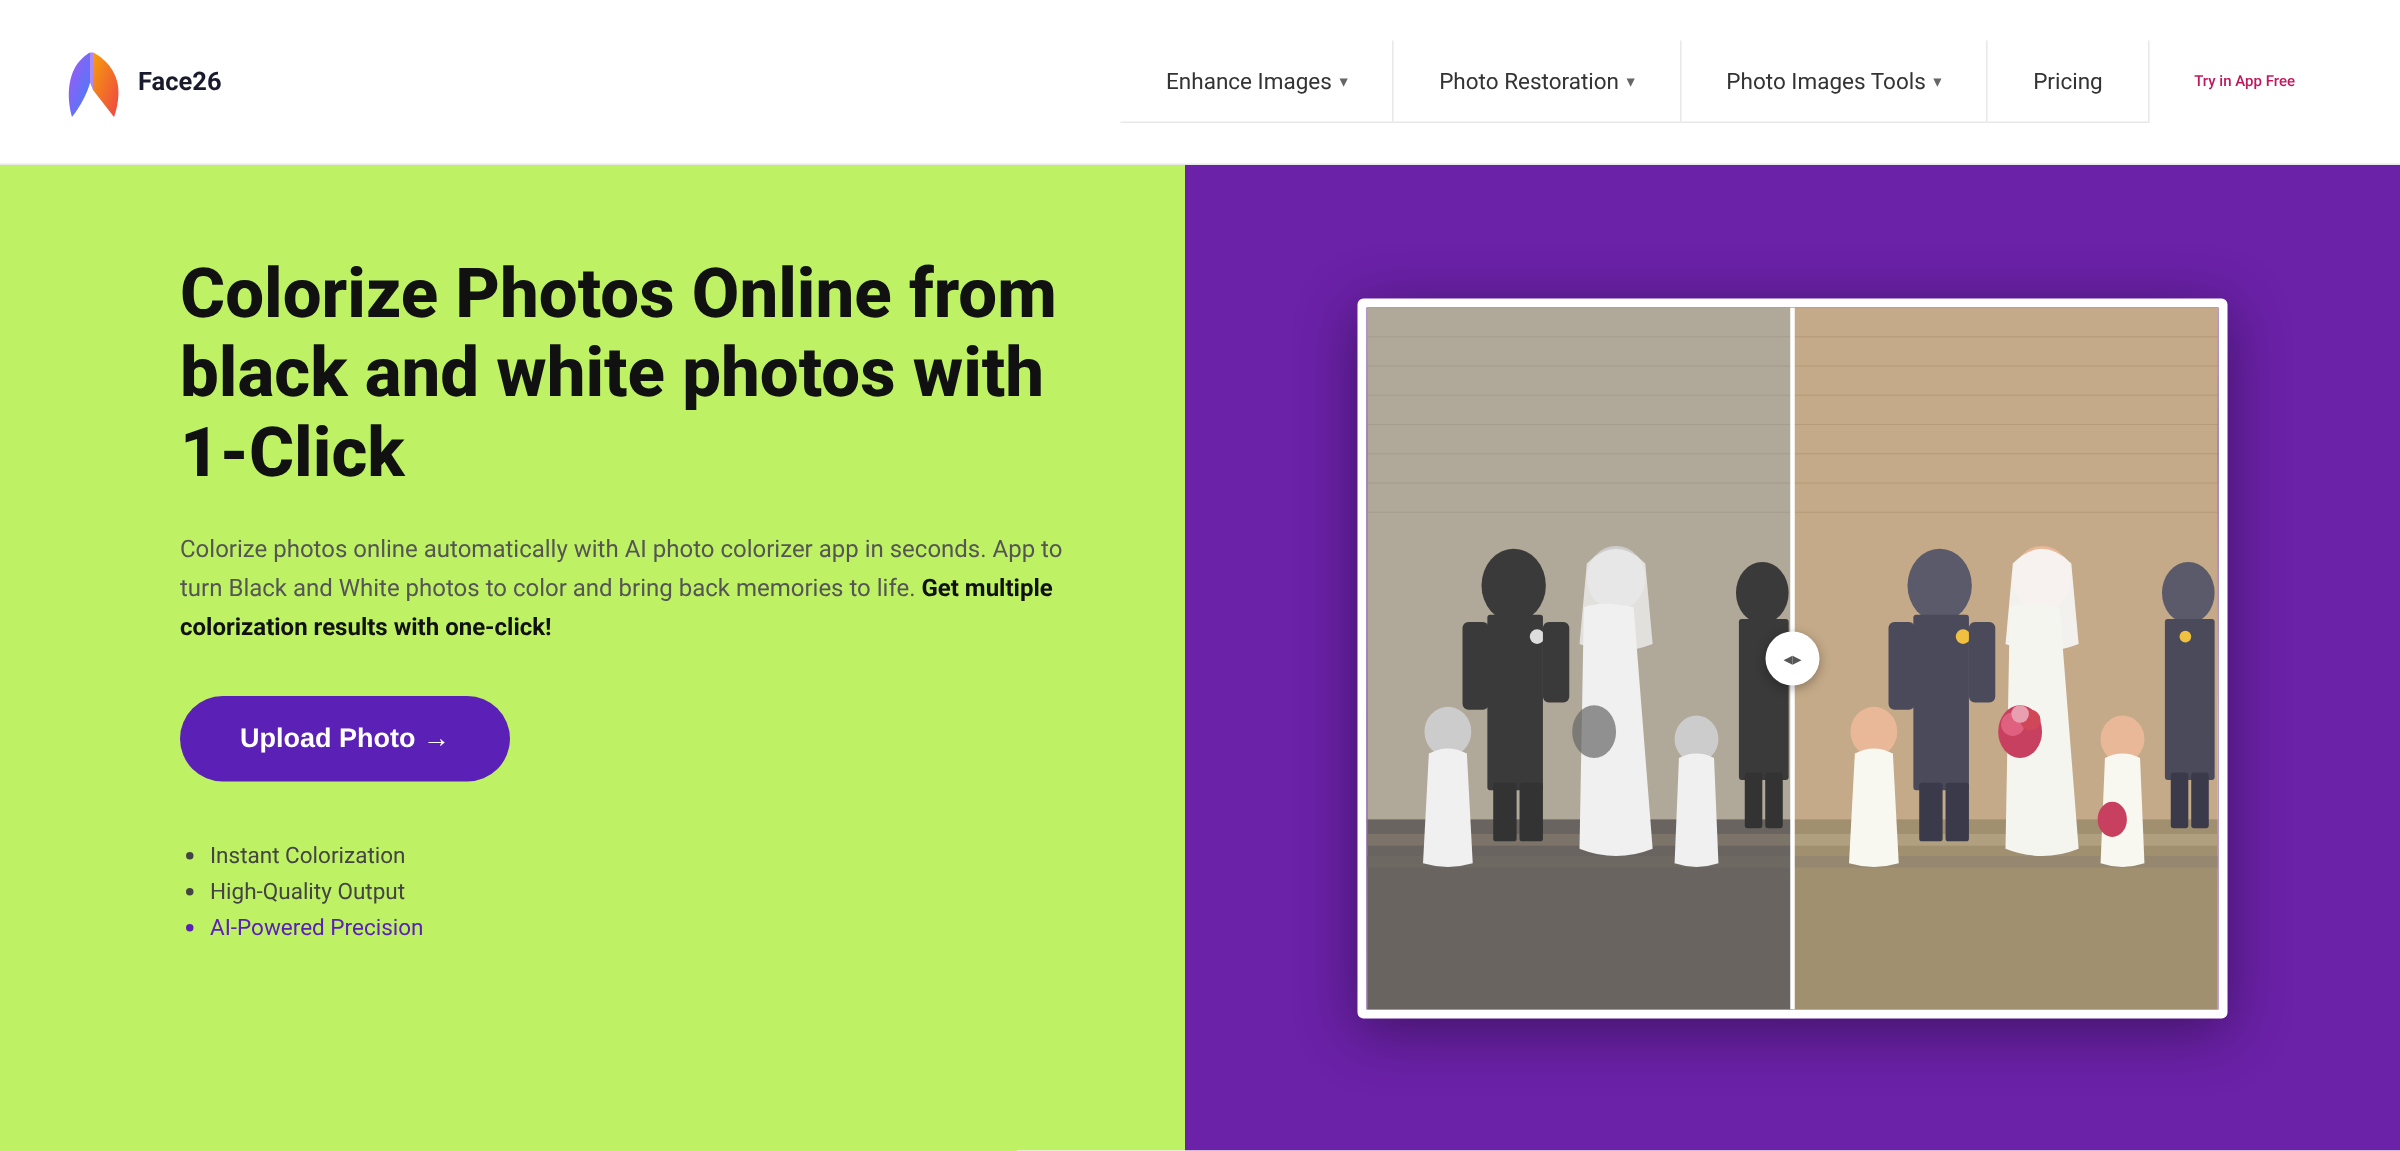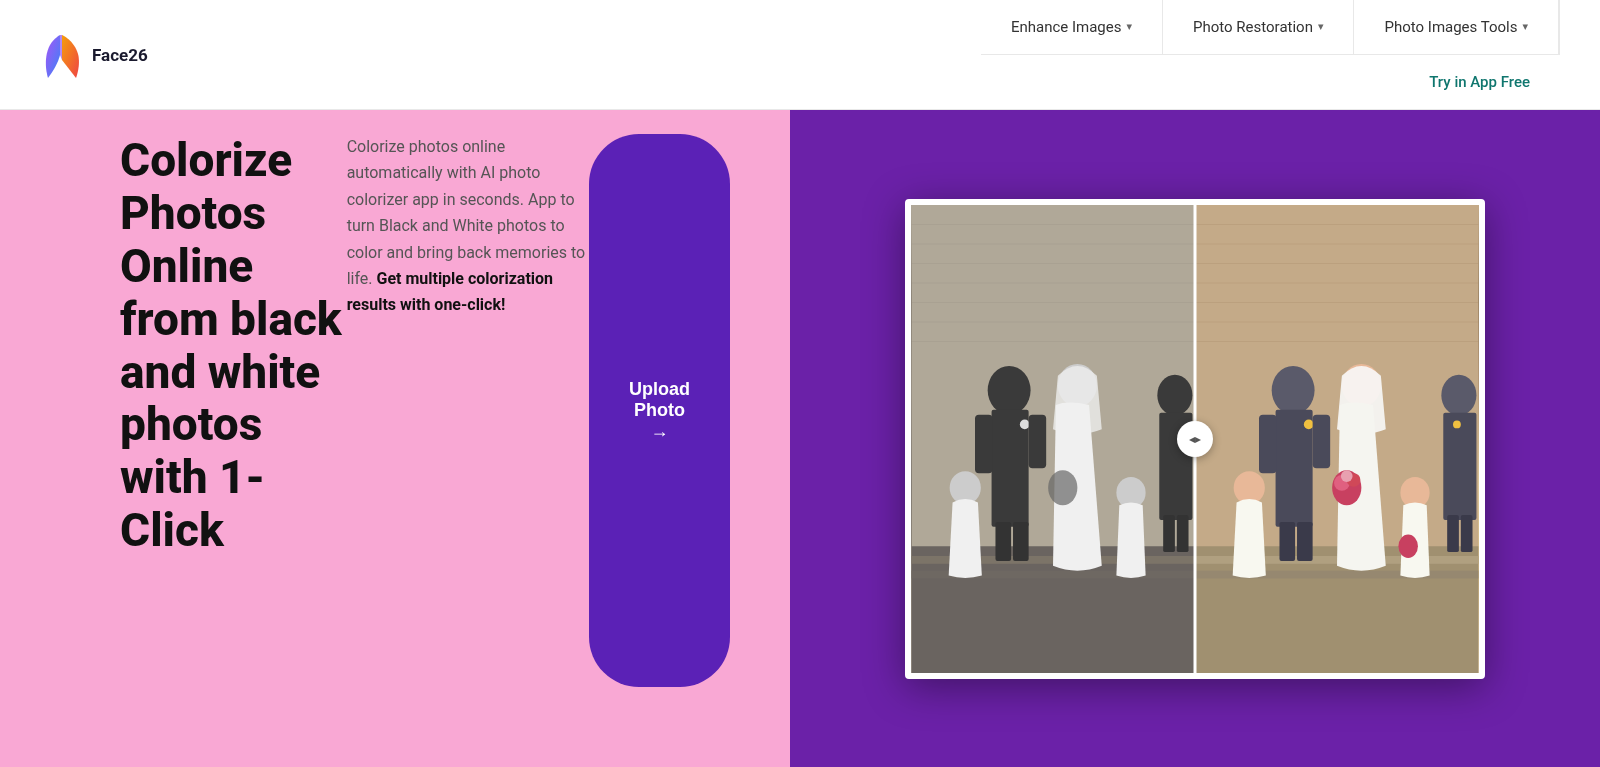--- a/index.html
+++ b/index.html
@@ -26,21 +26,21 @@
       height: 50px;
     }
     .logo-text {
       font-size: 17px;
       font-weight: 700;
       color: #1a1a2e;
     }
     .nav-area {
       display: flex;
       align-items: flex-start;
-      flex-direction: column;
+      flex-direction: row;
       gap: 0;
     }
     .nav-top {
       display: flex;
       align-items: center;
       gap: 0;
       height: 55px;
     }
     .nav-bottom {
       display: flex;
@@ -74,40 +74,40 @@
       padding: 0 30px;
       height: 55px;
       display: flex;
       align-items: center;
       font-size: 15px;
       color: #333;
       cursor: pointer;
       border-left: 1px solid #e8e8e8;
     }
     .nav-try {
-      font-size: 15px;
-      color: #0f766e;
+      font-size: 10px;
+      color: #be185d;
       font-weight: 500;
       cursor: pointer;
       padding: 0 30px;
     }
 
     
     .main {
       display: flex;
       height: calc(767px - 110px);
     }
 
     
     .left-panel {
       width: 790px;
-      background: #f9a8d4;
-      padding: 24px 60px 40px 120px;
-      display: flex;
-      flex-direction: row;
+      background: #bef264;
+      padding: 60px 60px 40px 120px;
+      display: flex;
+      flex-direction: column;
       justify-content: flex-start;
     }
     .hero-title {
       font-size: 46px;
       font-weight: 800;
       color: #111;
       line-height: 1.15;
       margin-bottom: 24px;
     }
     .hero-desc {
@@ -269,37 +269,45 @@
       <div class="nav-item">
         <span>Photo Restoration</span>
         <span class="chevron">▾</span>
       </div>
       <div class="nav-separator"></div>
       <div class="nav-item">
         <span>Photo Images Tools</span>
         <span class="chevron">▾</span>
       </div>
       <div class="nav-separator"></div>
+      <div class="nav-item">
+        <span>Pricing</span>
+      </div>
       <div class="nav-separator"></div>
     </div>
     <div class="nav-bottom">
       <span class="nav-try">Try in App Free</span>
     </div>
   </nav>
 </header>
 
 <main class="main">
 
   <section class="left-panel">
     <h1 class="hero-title">Colorize Photos Online from black and white photos with 1-Click</h1>
     <p class="hero-desc">
       <span>Colorize photos online automatically with AI photo colorizer app in seconds. App to turn Black and White photos to color and bring back memories to life.</span>
       <strong> <span>Get multiple colorization results with one-click!</span></strong>
     </p>
     <button class="upload-btn">Upload Photo →</button>
+    <ul class="features-list">
+      <li>Instant Colorization</li>
+      <li>High-Quality Output</li>
+      <li>AI-Powered Precision</li>
+    </ul>
   </section>
 
   <section class="right-panel">
     <div class="photo-compare">
 
       <div class="photo-bw">
         <svg class="bw-photo-svg" viewBox="0 0 290 480" xmlns="http://www.w3.org/2000/svg">
 
           <rect width="290" height="480" fill="#b0a898"></rect>
 

